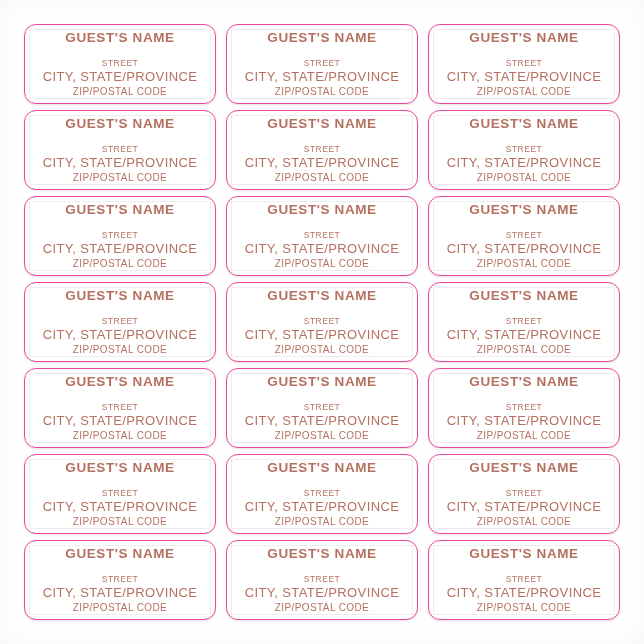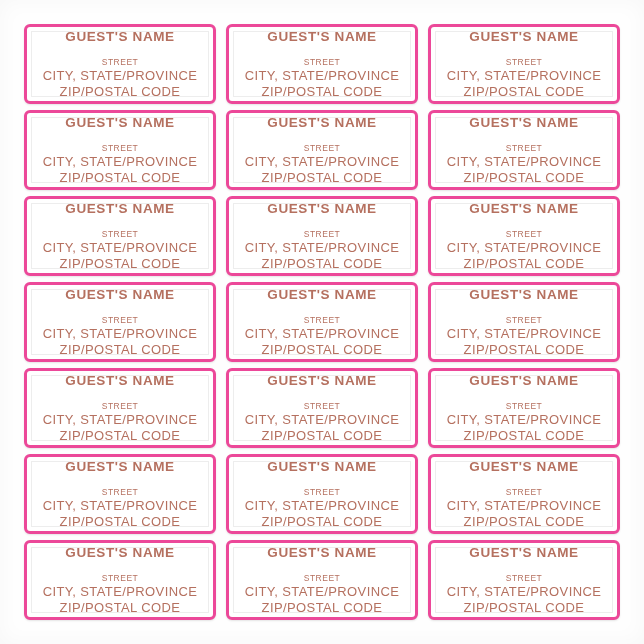--- a/index.html
+++ b/index.html
@@ -26,23 +26,23 @@
     grid-template-columns: repeat(3, 1fr);
     grid-template-rows: repeat(7, 1fr);
     column-gap: 10px;
     row-gap: 6px;
     width: 100%;
     height: 100%;
   }
   .label {
     position: relative;
     background: #ffffff;
-    border: 3px solid #ec4899;
+    border: 1px solid #ec4899;
     box-shadow: 0 1px 2px rgba(0,0,0,0.10), 0 0 0 1px rgba(255,255,255,0.6) inset;
-    border-radius: 6px;
+    border-radius: 12px;
     box-sizing: border-box;
     display: flex;
     flex-direction: column;
     align-items: center;
     justify-content: center;
     overflow: hidden;
   }
   .label-inner {
     position: absolute;
     top: 4px;
@@ -76,21 +76,21 @@
   }
   .city {
     color: #b5705f;
     font-size: 13px;
     letter-spacing: 0.4px;
     margin-top: 1px;
     white-space: nowrap;
   }
   .zip {
     color: #b5705f;
-    font-size: 13px;
+    font-size: 10px;
     letter-spacing: 0.4px;
     margin-top: 1px;
     white-space: nowrap;
   }
   .page-edge-shadow {
     position: absolute;
     inset: 0;
     pointer-events: none;
     box-shadow: inset 0 0 22px rgba(0,0,0,0.03);
   }

